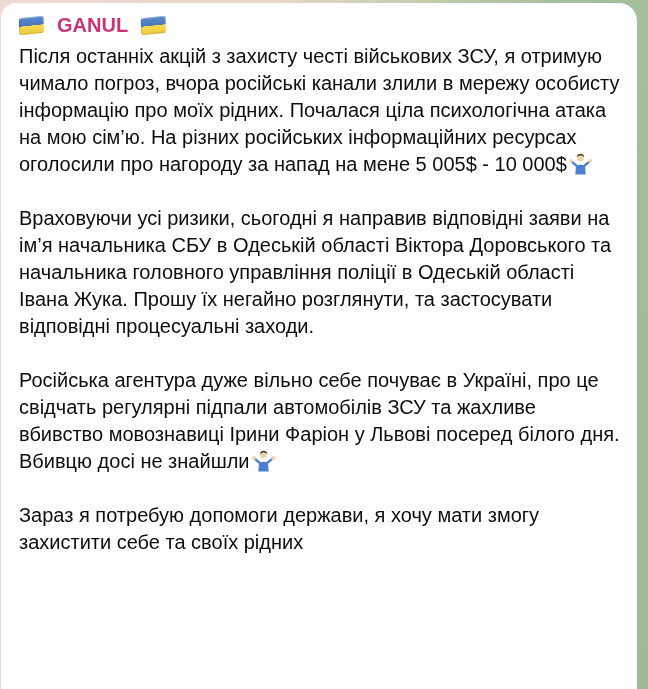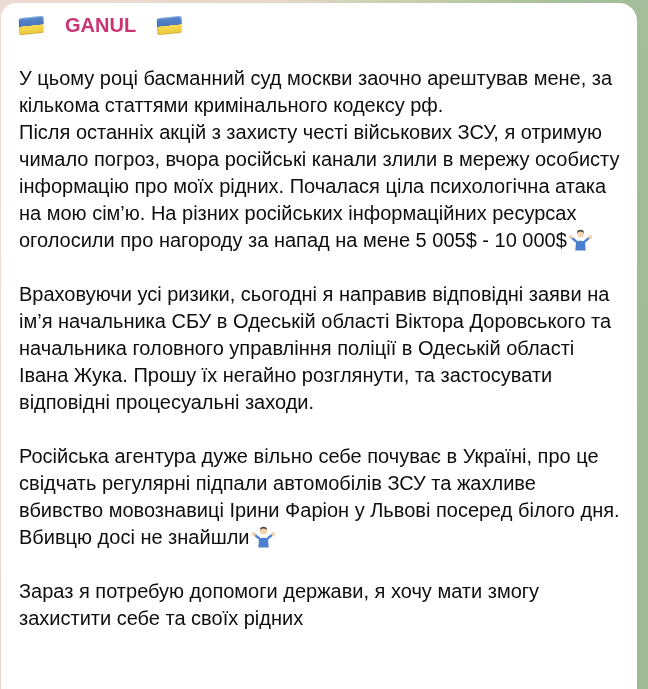--- a/index.html
+++ b/index.html
@@ -14,21 +14,21 @@
     top: 3px; left: 1px; right: 11px;
     height: 710px;
     background: #ffffff;
     border-radius: 15px 18px 0 0;
     padding: 9px 14px 10px 18px;
     color: #0e0e0e;
   }
   .header {
     display: flex;
     align-items: center;
-    gap: 21px;
+    gap: 13px;
     margin-bottom: 5px;
     height: 26px;
   }
   .channel-name {
     font-size: 20px;
     font-weight: 700;
     line-height: 26px;
     cursor: pointer;
   }
   .flag {
@@ -57,21 +57,20 @@
 
   <div class="header">
     <span class="flag"></span>
     <span class="channel-name" style="color: rgb(202, 52, 116);">GANUL</span>
     <span class="flag"></span>
   </div>
 
   <div class="msg-text">
 
 
-    <p class="gap"><span>У цьому році басманний суд москви заочно арештував мене, за кількома статтями кримінального кодексу рф.</span></p>
 
     <p><span>Після останніх акцій з захисту честі військових ЗСУ, я отримую чимало погроз, вчора російські канали злили в мережу особисту інформацію про моїх рідних. Почалася ціла психологічна атака на мою сім’ю. На різних російських інформаційних ресурсах оголосили про нагороду за напад на мене 5 005$ - 10 000$</span><span class="emoji"><svg width="27" height="23" viewBox="0 0 27 23">
             <circle cx="13.5" cy="5.8" r="3.6" fill="#f4d3b0"></circle>
             <path d="M9.9 5 Q10.2 1.8 13.5 1.8 Q16.8 1.8 17.1 5 Q15.4 3.2 13.5 3.4 Q11.6 3.2 9.9 5 Z" fill="#4a423c"></path>
             <path d="M9.4 13.6 L4.6 9.6" stroke="#4b80d0" stroke-width="2.4" stroke-linecap="round"></path>
             <path d="M17.6 13.6 L22.4 9.6" stroke="#4b80d0" stroke-width="2.4" stroke-linecap="round"></path>
             <circle cx="3.8" cy="8.9" r="2" fill="#f4d3b0"></circle>
             <circle cx="23.2" cy="8.9" r="2" fill="#f4d3b0"></circle>
             <path d="M8.3 22.6 L9 13.9 Q13.5 11.6 18 13.9 L18.7 22.6 Z" fill="#4b80d0"></path>
           </svg></span></p>

